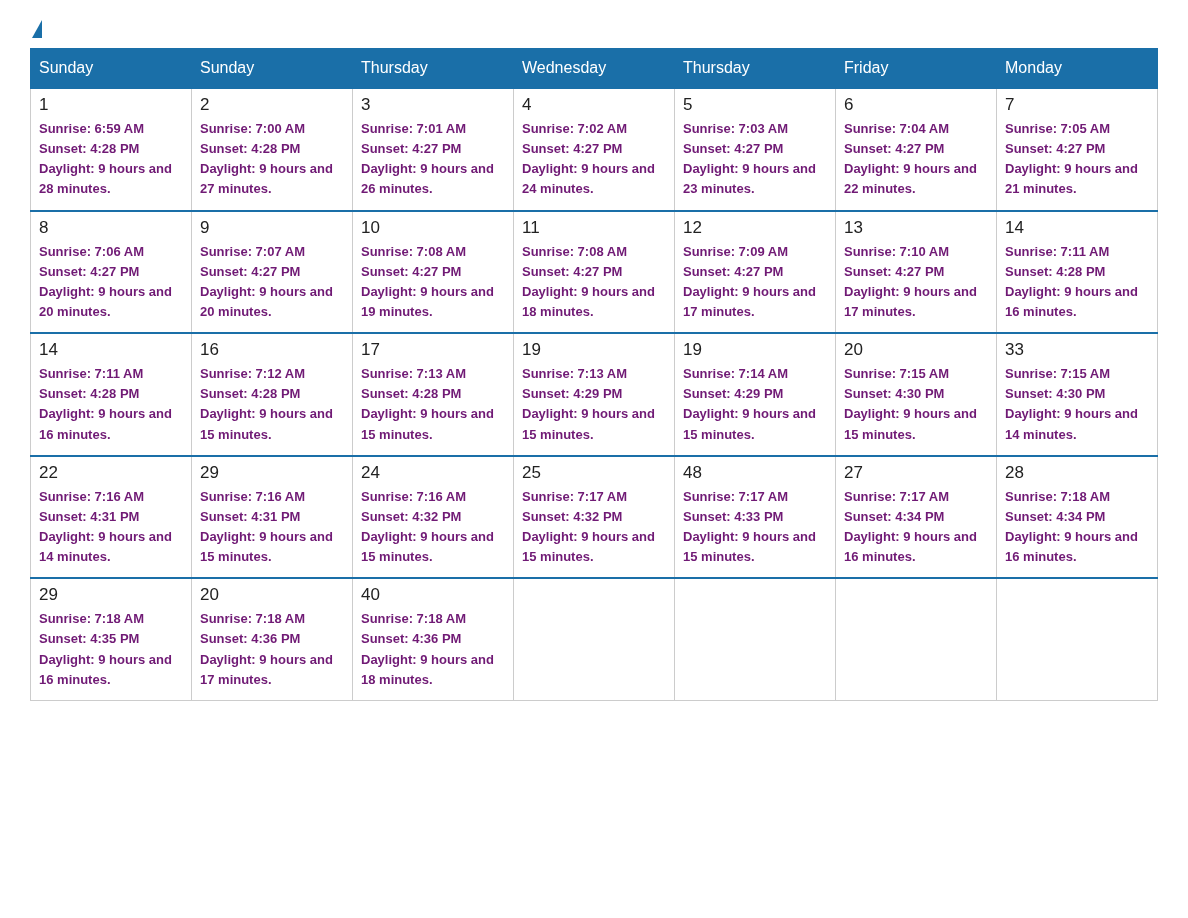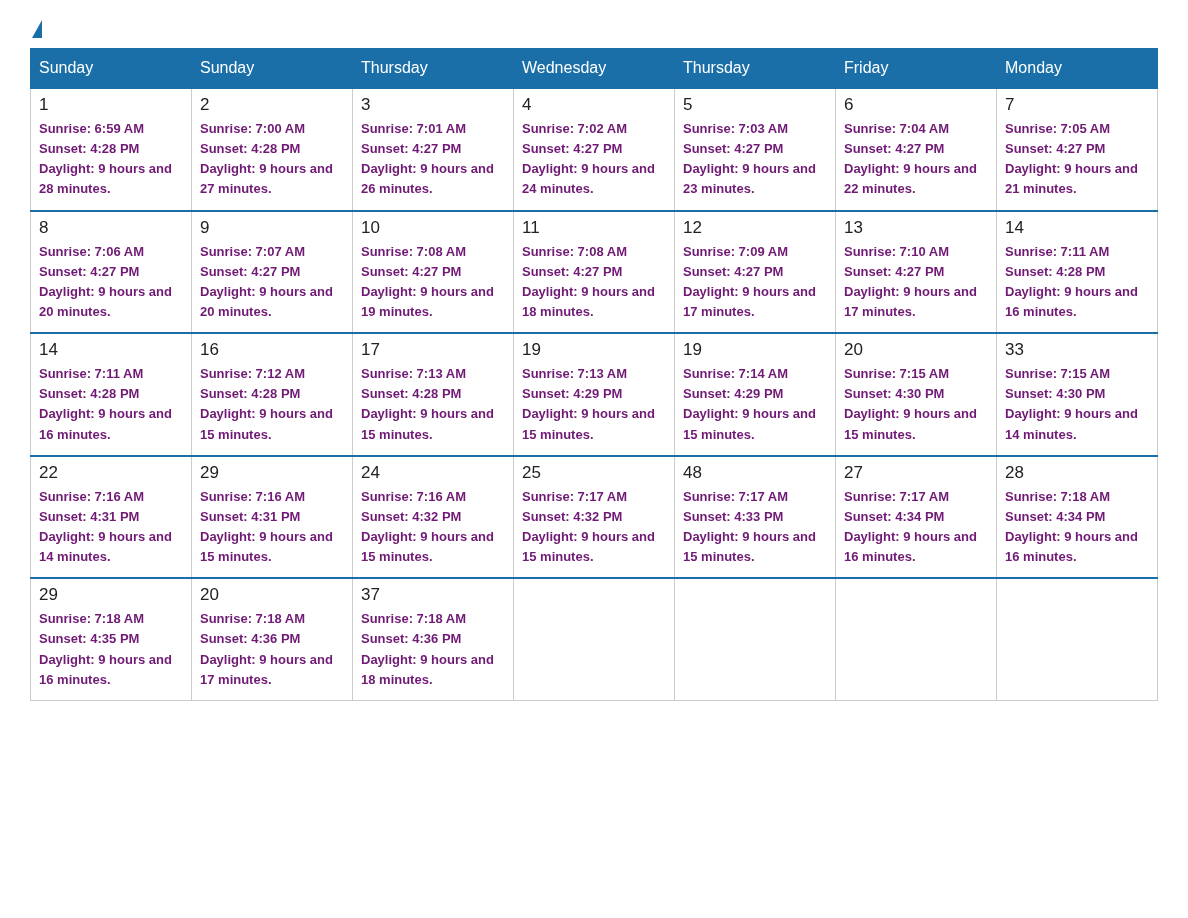--- a/index.html
+++ b/index.html
@@ -379,21 +379,21 @@
         </td>
         <td>
           <span class="day-num">20</span>
           <div class="day-info">
             Sunrise: 7:18 AM<br>
             Sunset: 4:36 PM<br>
             Daylight: 9 hours and 17 minutes.
           </div>
         </td>
         <td>
-          <span class="day-num">37</span>
+          <span class="day-num">40</span>
           <div class="day-info">
             Sunrise: 7:18 AM<br>
             Sunset: 4:36 PM<br>
             Daylight: 9 hours and 18 minutes.
           </div>
         </td>
         <td class="empty-cell"></td>
         <td class="empty-cell"></td>
         <td class="empty-cell"></td>
         <td class="empty-cell"></td>

